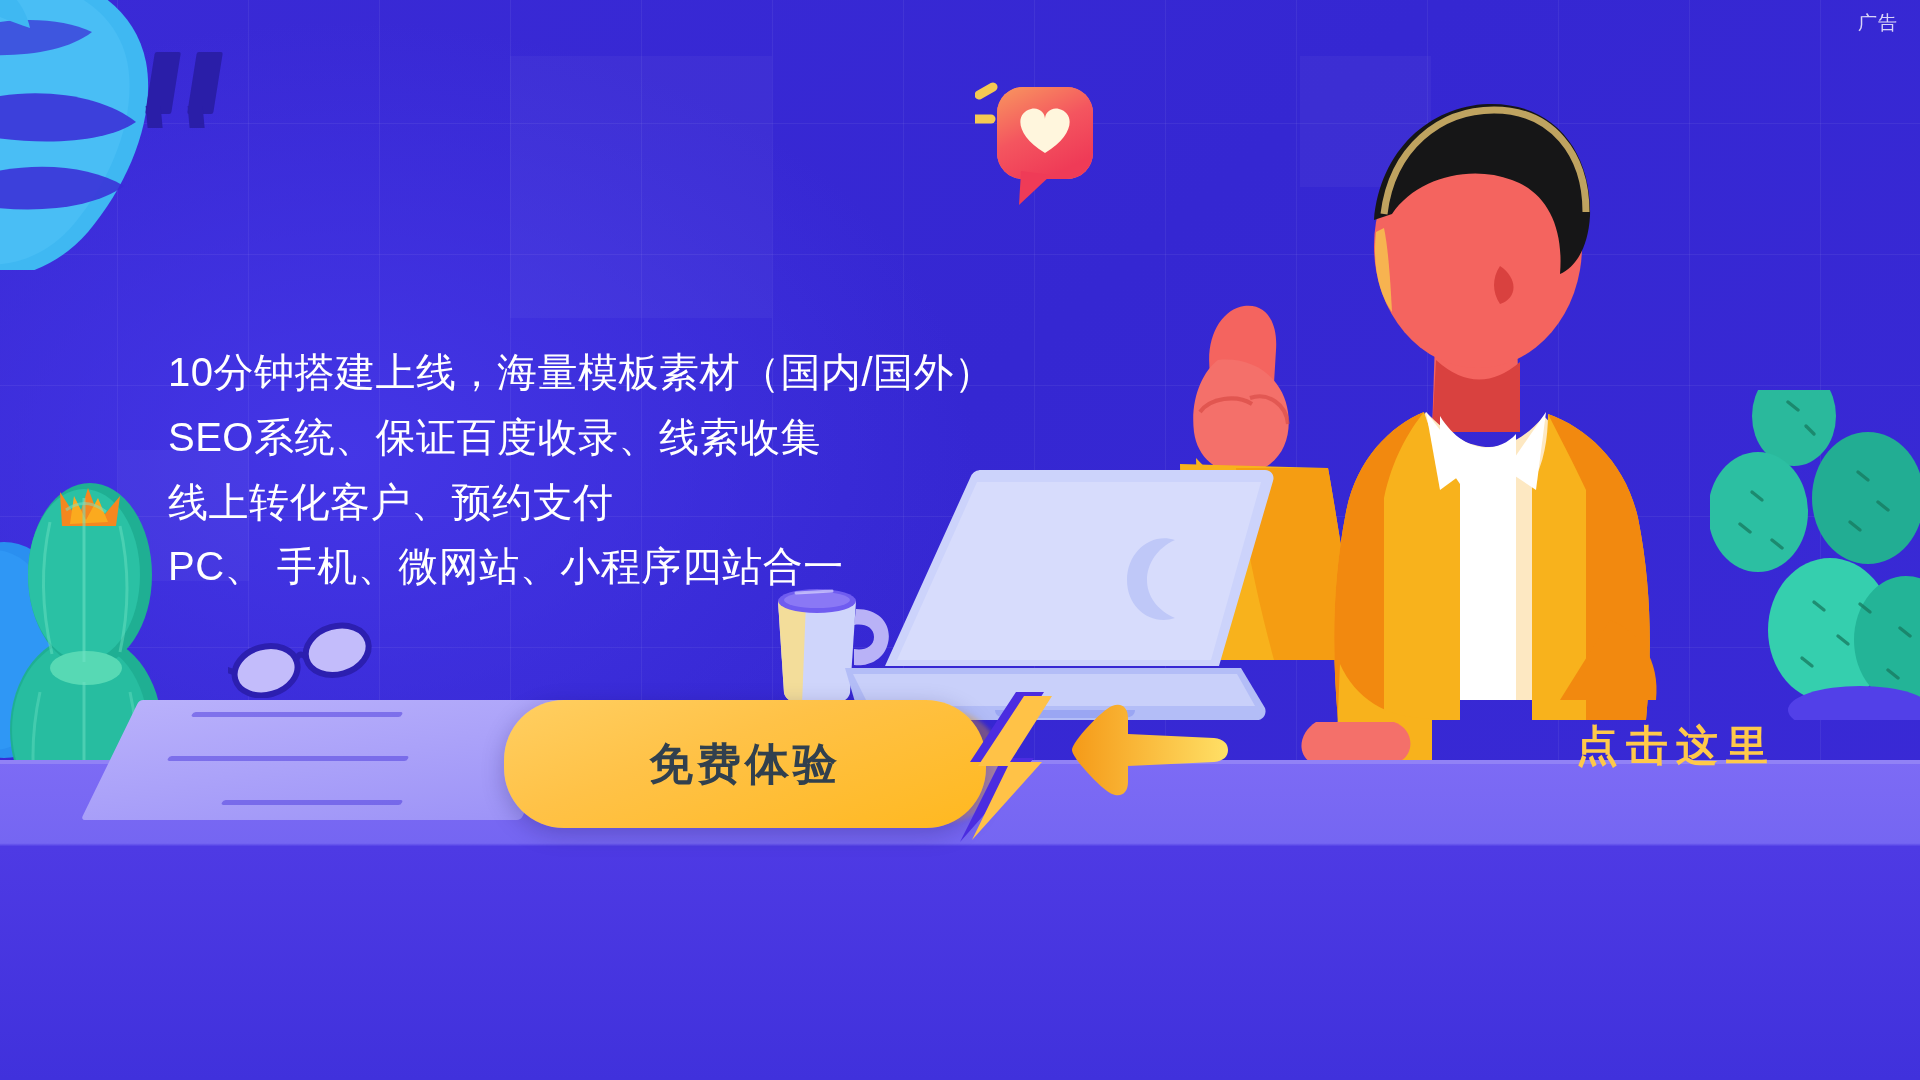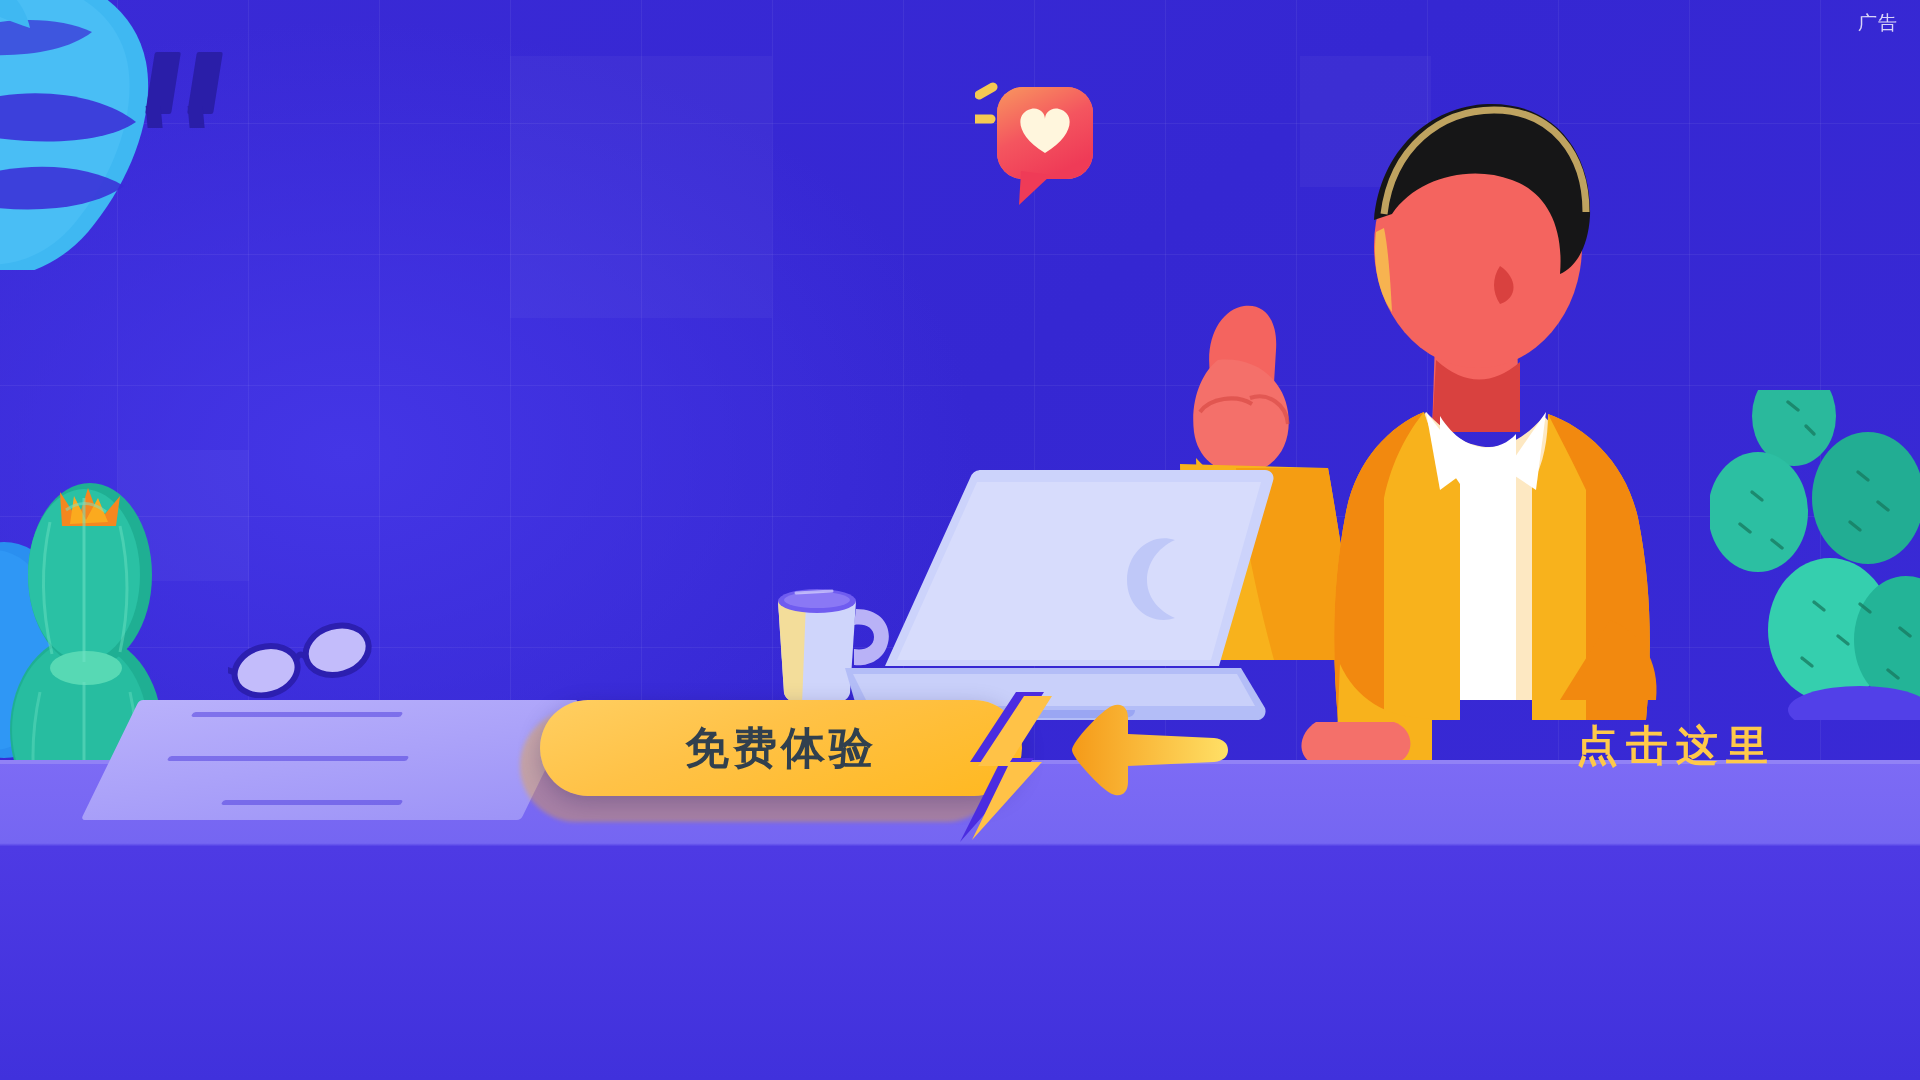--- a/index.html
+++ b/index.html
@@ -133,22 +133,22 @@
     font-size: 40px;
     line-height: 1.62;
     font-weight: 400;
     white-space: nowrap;
     letter-spacing: 0.5px;
   }
 
   
   .cta {
     position: absolute;
-    left: 540px; top: 700px;
-    width: 482px; height: 96px;
+    left: 504px; top: 700px;
+    width: 482px; height: 128px;
     border-radius: 60px 60px 60px 60px;
     background: linear-gradient(160deg,#ffcf62 0%, #ffc247 40%, #ffb81f 100%);
     box-shadow: 0 6px 22px rgba(20,10,80,0.25);
     display: flex;
     align-items: center;
     justify-content: center;
     cursor: pointer;
   }
   .cta-shadow {
     position: absolute;
@@ -350,20 +350,26 @@
   <svg class="laptop" viewBox="0 0 430 260">
     <path d="M40 196 L126 6 C128 2 132 0 136 0 L420 0 C426 0 430 5 428 11 L374 196 Z" fill="#ccd3fb"></path>
     <path d="M52 190 L132 12 L416 12 L366 190 Z" fill="#d7dcfc"></path>
     <path d="M330 70 C306 62 282 82 282 110 C282 138 306 156 330 148 C312 140 302 126 302 110 C302 94 312 78 330 70 Z" fill="#bfc8f8"></path>
     <path d="M0 198 L396 198 L420 238 C422 244 418 250 412 250 L34 250 C22 250 14 242 10 232 Z" fill="#b3bdf7"></path>
     <path d="M8 204 L392 204 L410 236 L24 236 Z" fill="#c9d0fa"></path>
     <path d="M150 240 L290 240 C290 246 284 248 278 248 L162 248 C156 248 150 246 150 240 Z" fill="#9aa6f3"></path>
   </svg>
 
 
+  <div class="bullets">
+    <div class="line">10分钟搭建上线，海量模板素材（国内/国外）</div>
+    <div class="line">SEO系统、保证百度收录、线索收集</div>
+    <div class="line">线上转化客户、预约支付</div>
+    <div class="line">PC、 手机、微网站、小程序四站合一</div>
+  </div>
 
   <div class="cta-shadow"></div>
   <div class="cta">
     <span class="cta-label">免费体验</span>
   </div>
 
   <svg class="bolt" viewBox="0 0 110 150">
     <path d="M56 0 L10 70 L40 70 L0 150 L74 66 L42 66 L84 0 Z" fill="#4b2ce0"></path>
     <path d="M64 4 L18 74 L48 74 L12 148 L82 70 L50 70 L92 4 Z" fill="#ffc247"></path>
   </svg>

